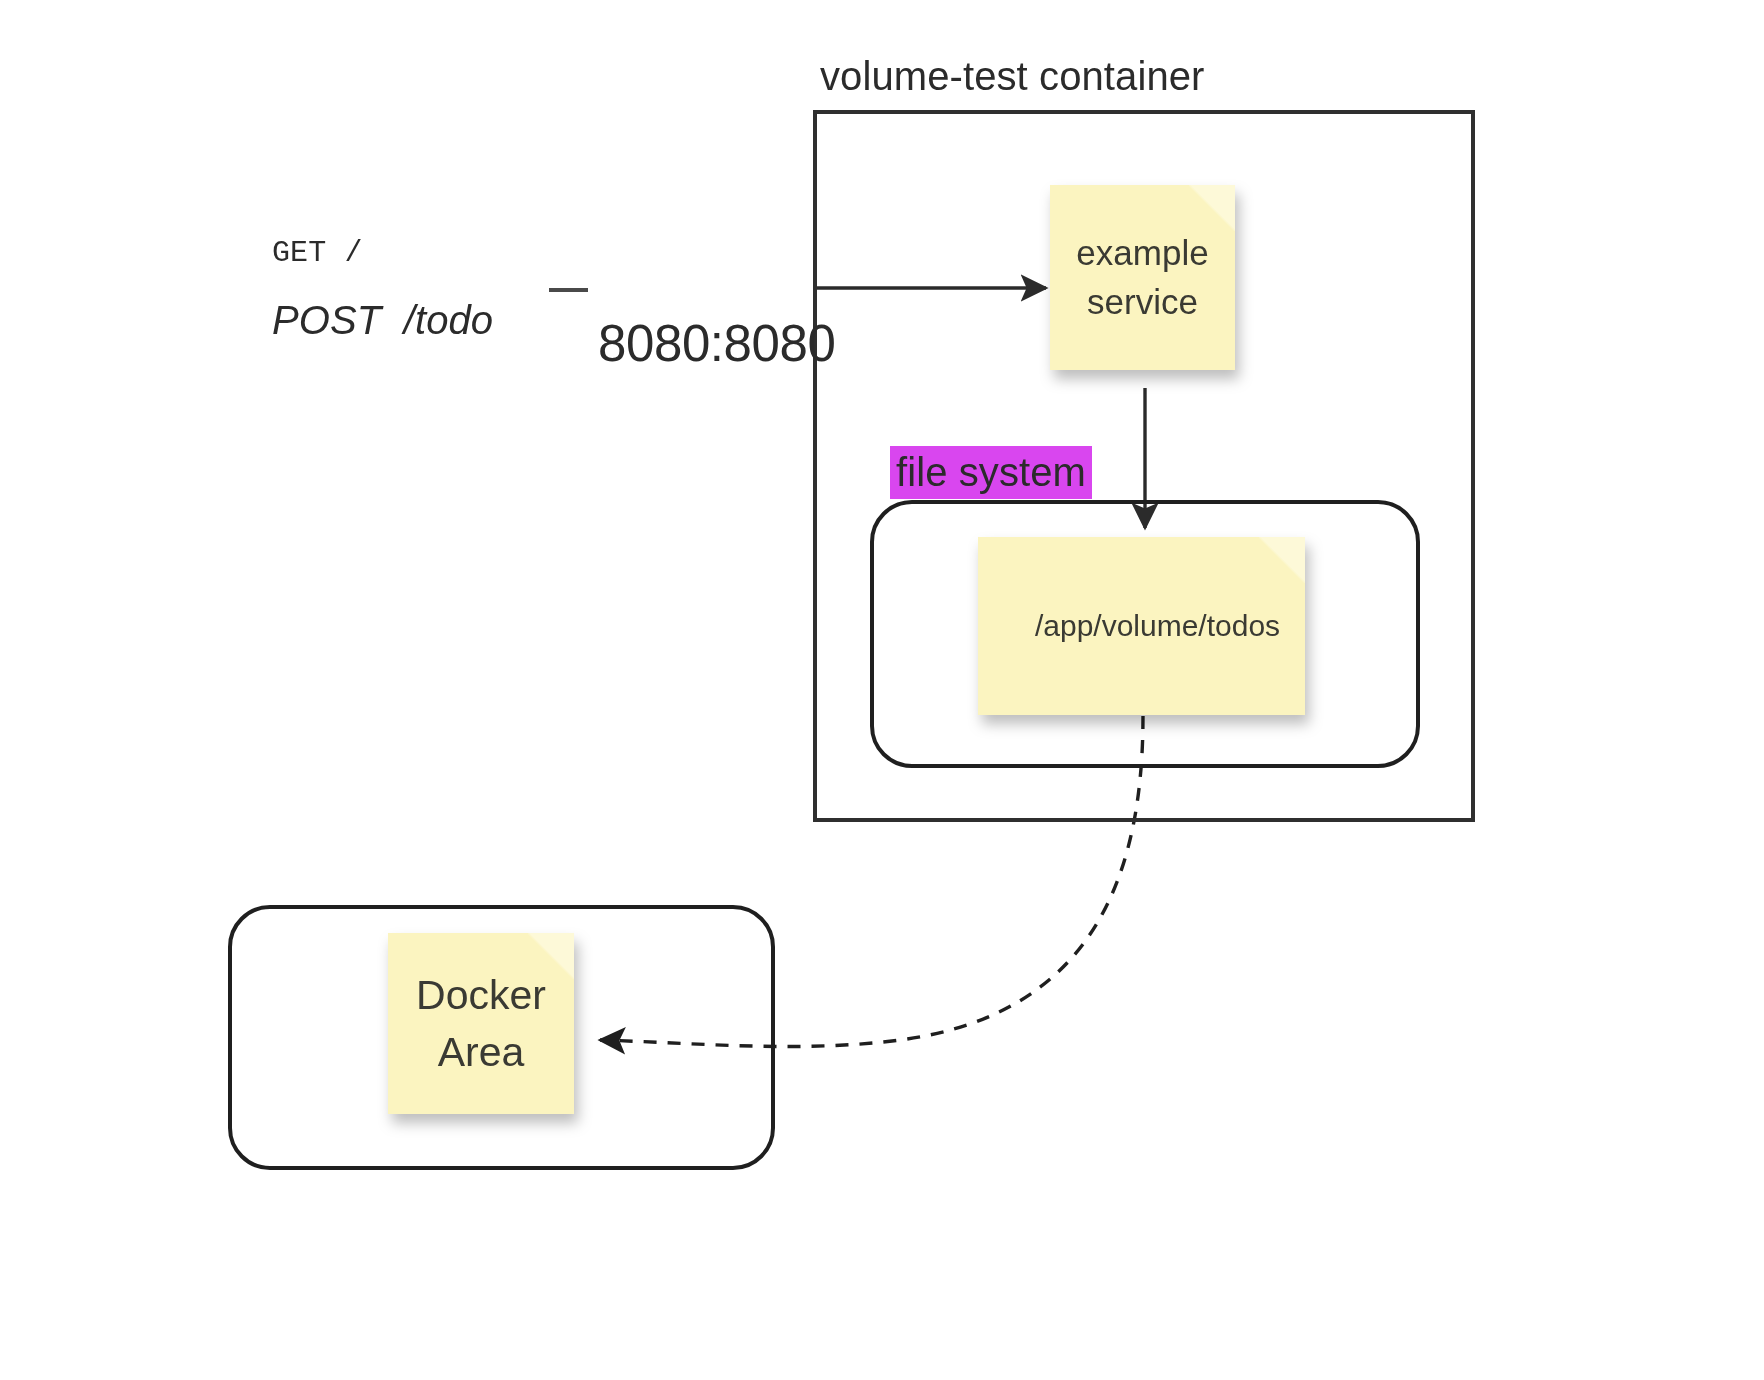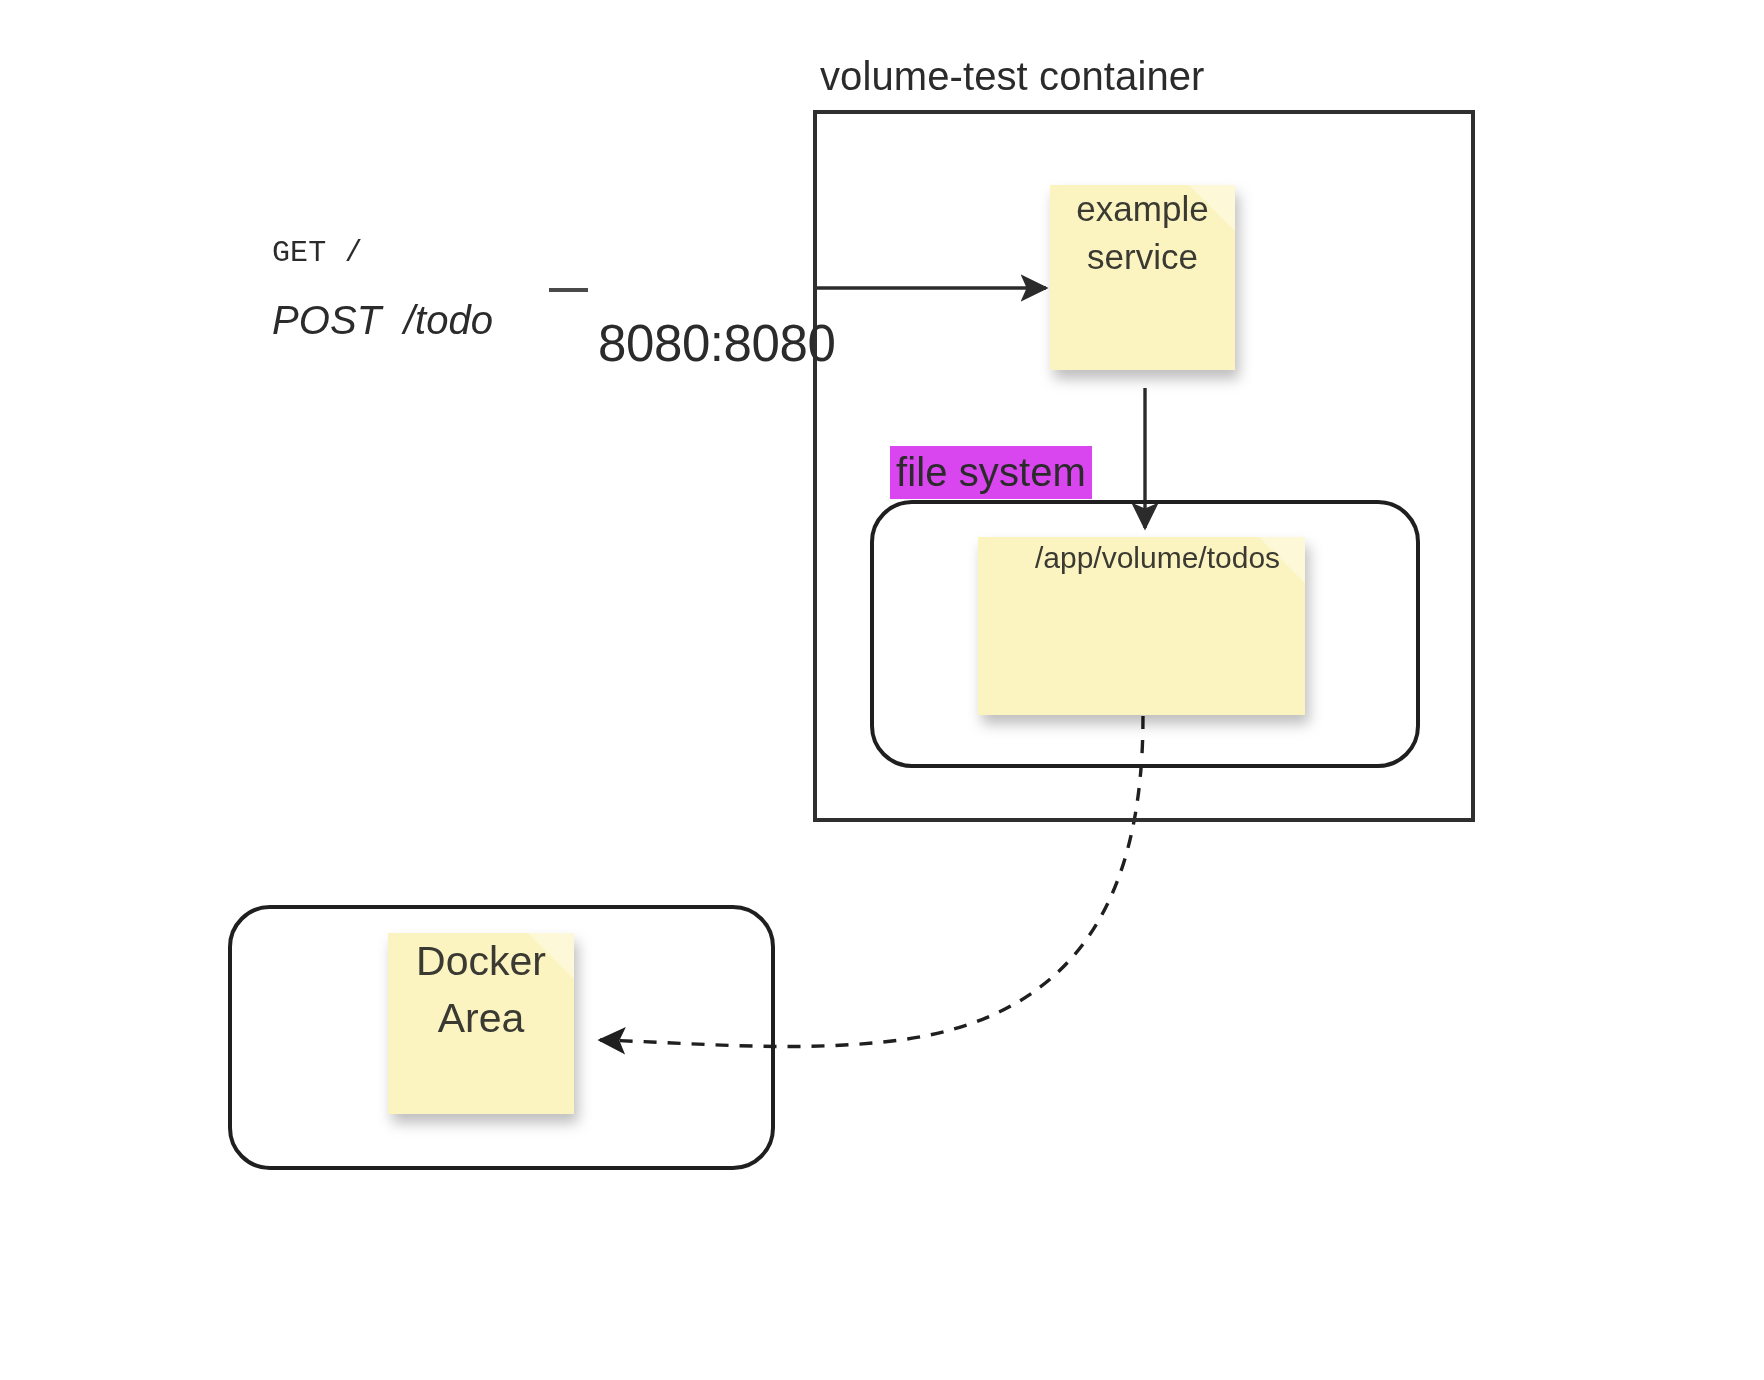--- a/index.html
+++ b/index.html
@@ -46,21 +46,21 @@
     background: transparent;
     box-sizing: border-box;
   }
 
   
   .sticky {
     position: absolute;
     background: #fbf4c0;
     box-sizing: border-box;
     display: flex;
-    align-items: flex-start;
+    align-items: center;
     justify-content: center;
     text-align: center;
     color: #3a3a33;
     filter: drop-shadow(4px 9px 7px rgba(0,0,0,0.26));
   }
   .sticky .sticky-text {
     position: relative;
     z-index: 2;
     padding: 0 8px;
     line-height: 1.38;

